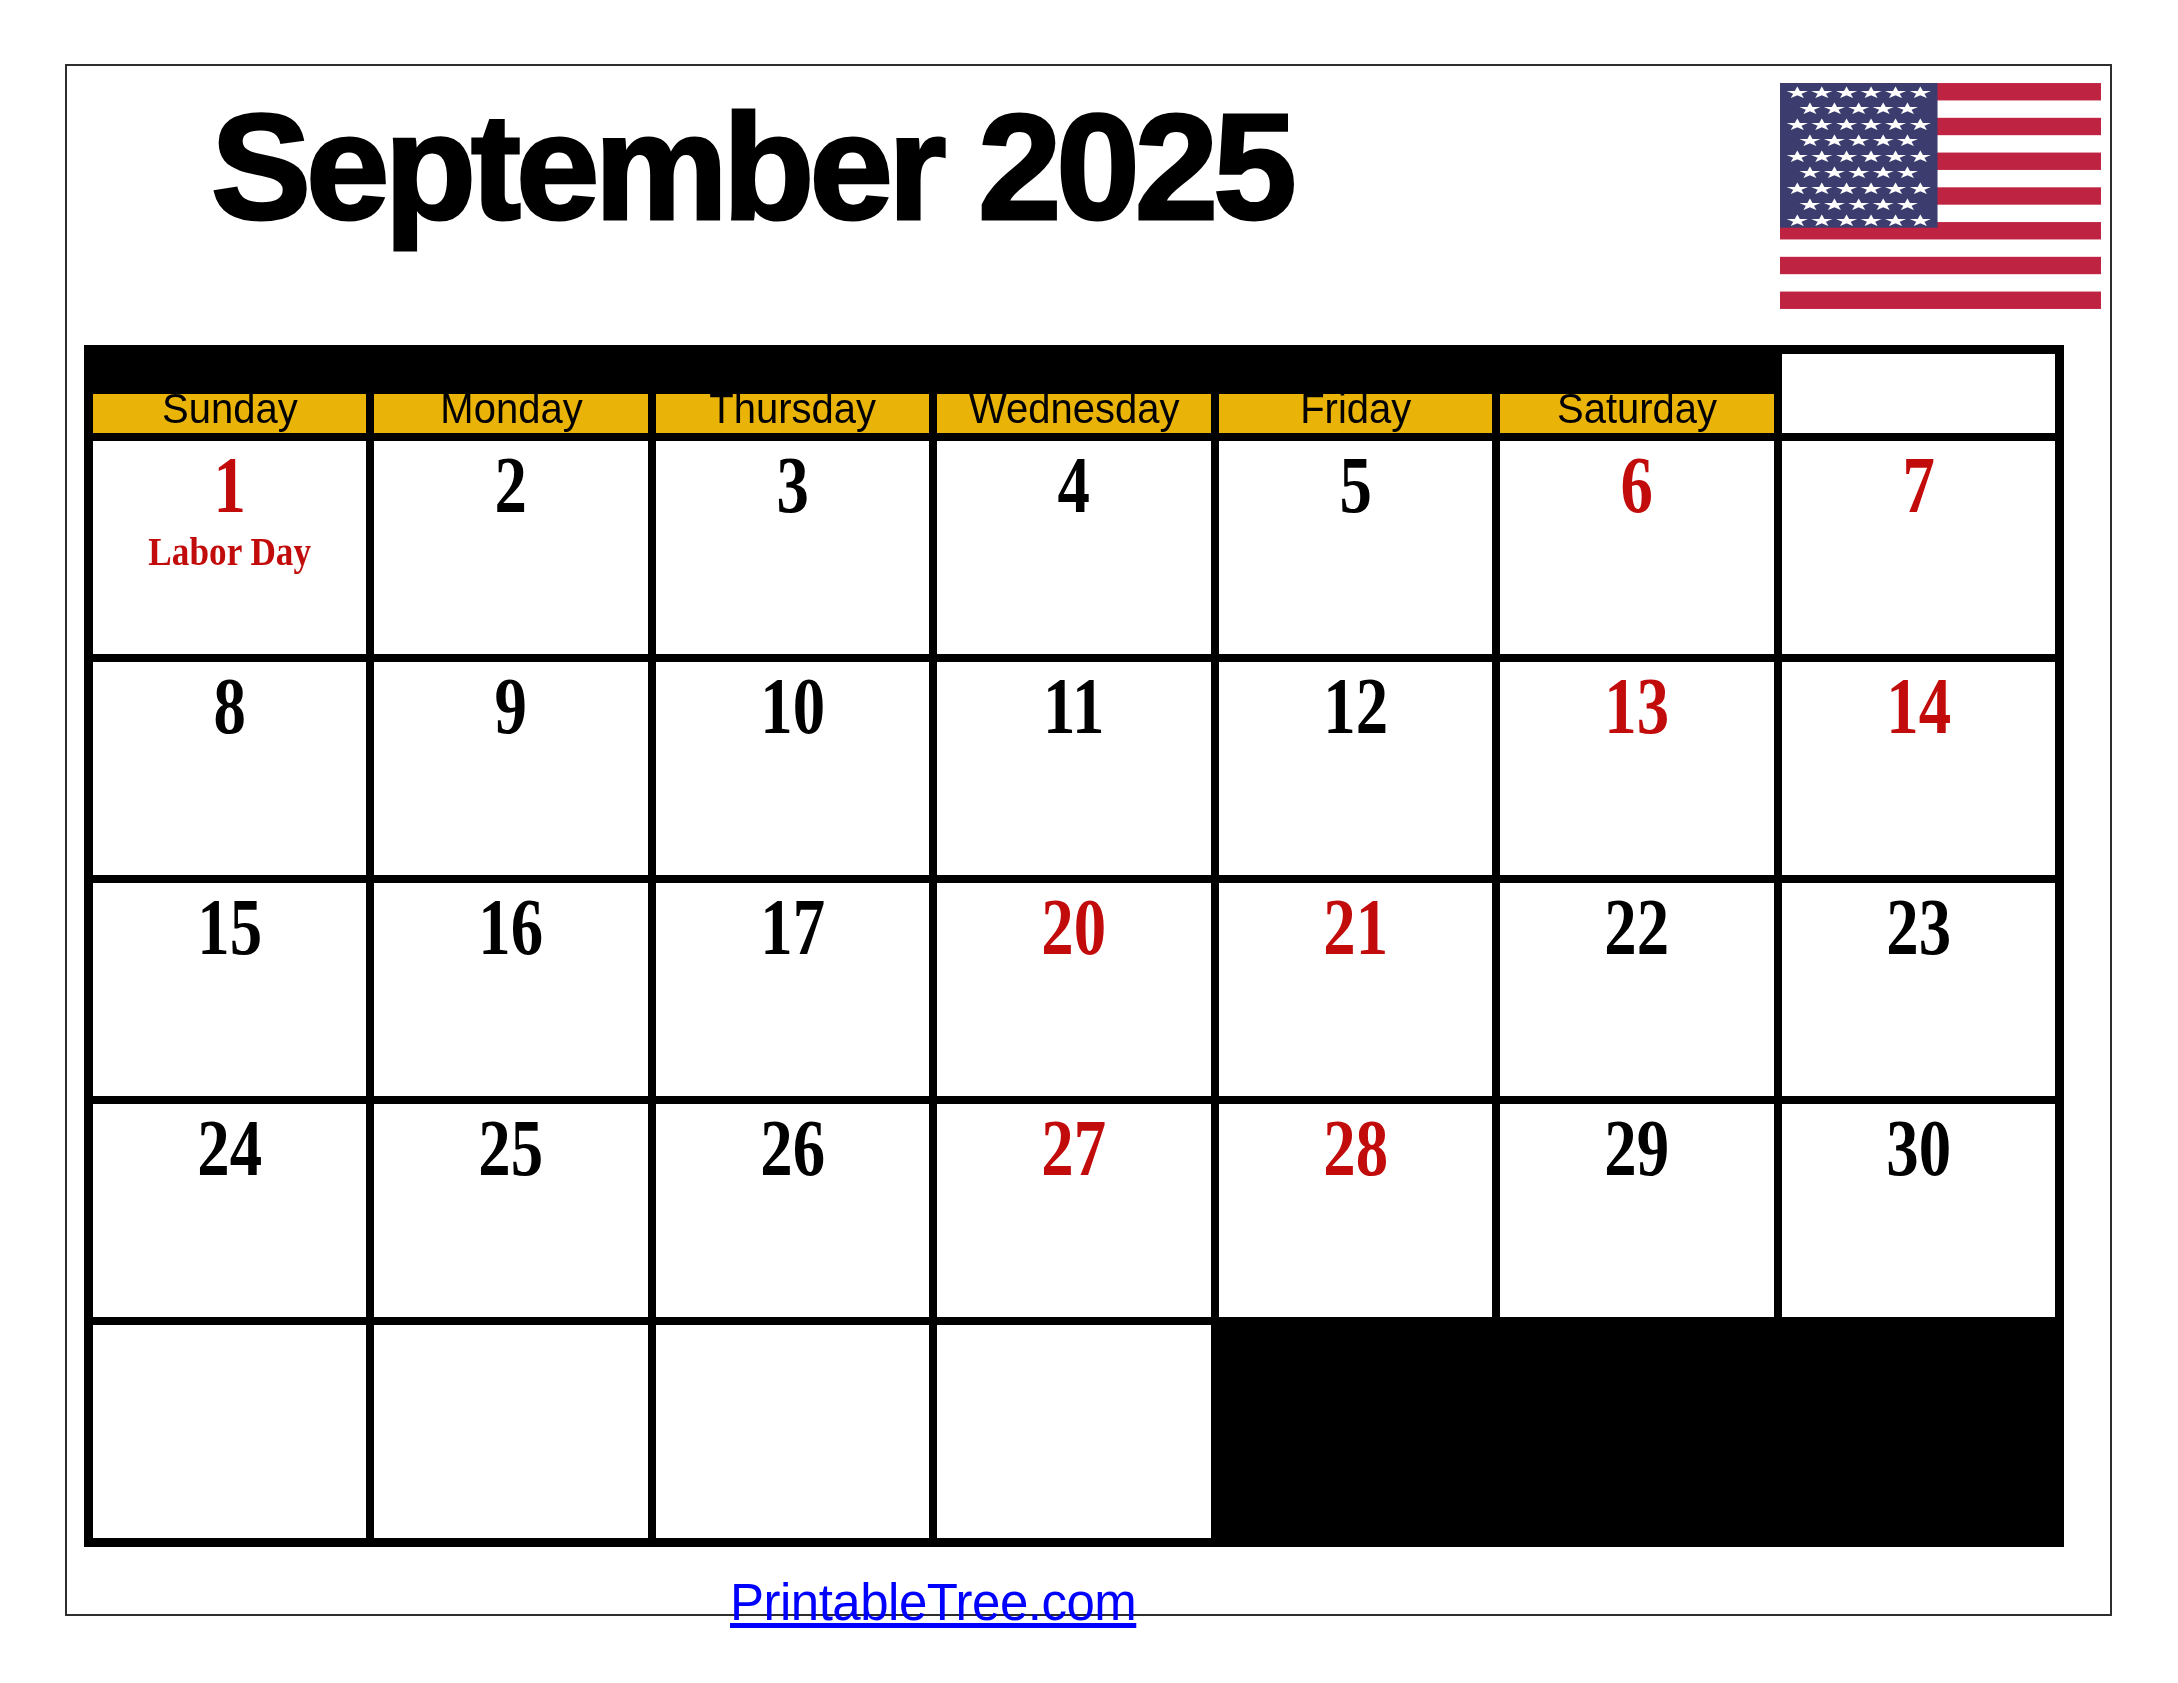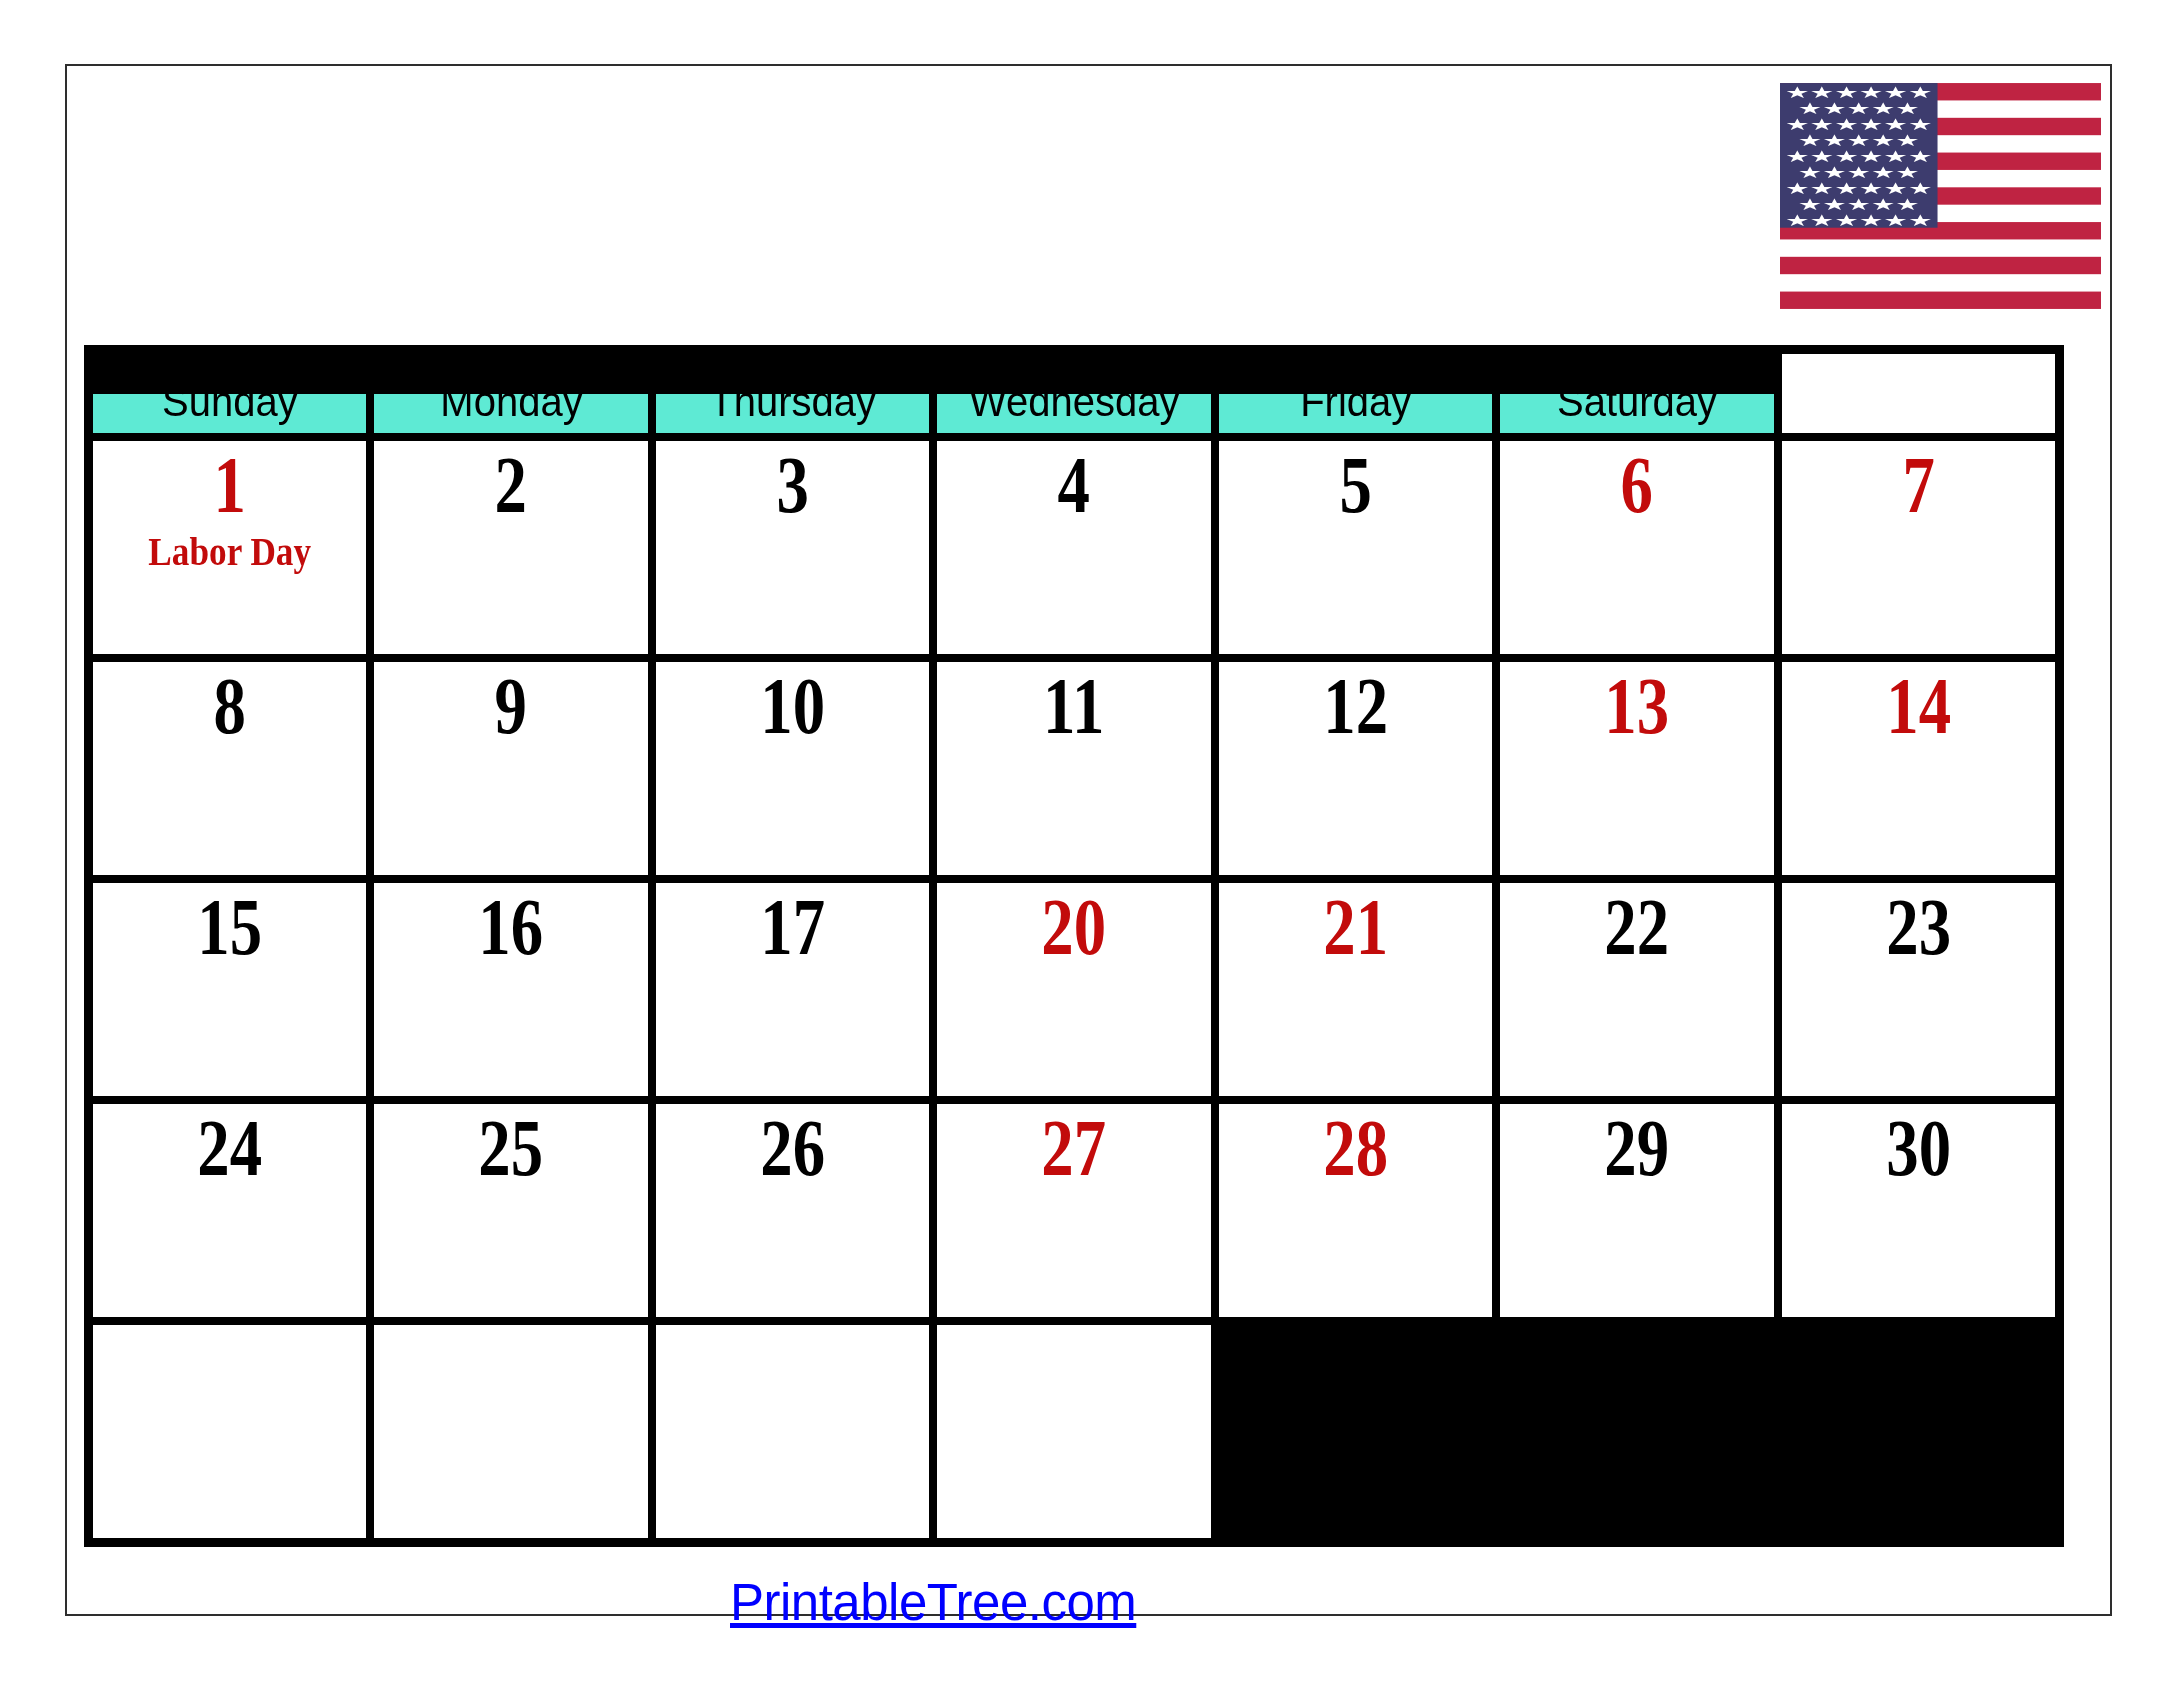--- a/index.html
+++ b/index.html
@@ -9,42 +9,43 @@
          border:2px solid #2e2e2e;box-sizing:border-box;}
   .title{position:absolute;left:211px;top:85px;font-size:150px;line-height:1.1;
          font-weight:bold;color:#000;letter-spacing:-5px;white-space:nowrap;
          -webkit-text-stroke:3px #000;font-family:"Liberation Sans",sans-serif;}
   .flag{position:absolute;left:1780px;top:83px;width:321px;height:226px;}
   
   .cal{position:absolute;left:84px;top:345px;width:1980px;box-sizing:border-box;
        background:#000;border:9px solid #000;display:grid;
        grid-template-columns:repeat(7,1fr);grid-template-rows:79px repeat(5,213px);
        grid-gap:8px;gap:8px;}
-  .hcell{background:#5eead4;display:flex;align-items:flex-end;justify-content:center;
-         padding-bottom:7px;box-sizing:border-box;margin-top:40px;}
+  .hcell{background:#eab308;display:flex;align-items:flex-end;justify-content:center;
+         padding-bottom:0;box-sizing:border-box;margin-top:40px;}
   .hcell span{font-size:43px;font-weight:300;color:#000;display:inline-block;
               transform:scaleX(0.93);letter-spacing:0;}
   .dcell{background:#fff;text-align:center;padding-top:13px;box-sizing:border-box;}
   .num{font-family:"Liberation Serif",serif;font-weight:bold;font-size:81px;
        line-height:63px;color:#000;display:block;transform:scaleX(0.80);
        transform-origin:50% 50%;}
   .num.red{color:#C20B0B;}
   .holiday{font-family:"Liberation Serif",serif;font-weight:bold;font-size:40px;
            line-height:44px;color:#C20B0B;display:block;margin-top:13px;
            transform:scaleX(0.88);transform-origin:50% 50%;}
   .footer-link{position:absolute;left:730px;top:1573px;font-size:51px;font-weight:300;
                color:#0000FF;text-decoration:underline;letter-spacing:-0.5px;
                font-family:"Liberation Sans",sans-serif;}
 </style>
 </head>
 <body>
 
 <div class="page">
   <div class="frame"></div>
 
+  <div class="title">September 2025</div>
 
   <div class="flag">
     <svg width="321" height="226" viewBox="0 0 324 228" xmlns="http://www.w3.org/2000/svg">
       <rect x="0" y="0" width="324" height="228" fill="#ffffff"></rect>
       <rect x="0" y="0" width="324" height="17.54" fill="#BF2342"></rect>
       <rect x="0" y="35.08" width="324" height="17.54" fill="#BF2342"></rect>
       <rect x="0" y="70.15" width="324" height="17.54" fill="#BF2342"></rect>
       <rect x="0" y="105.23" width="324" height="17.54" fill="#BF2342"></rect>
       <rect x="0" y="140.31" width="324" height="17.54" fill="#BF2342"></rect>
       <rect x="0" y="175.38" width="324" height="17.54" fill="#BF2342"></rect>

